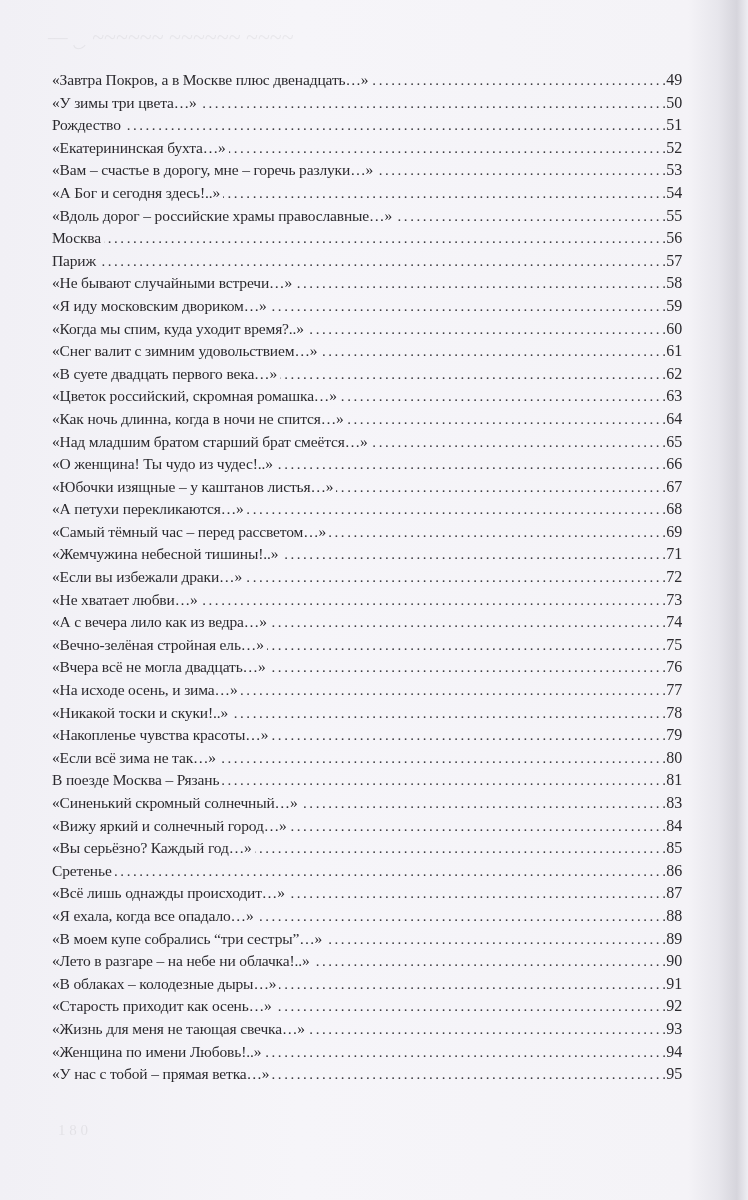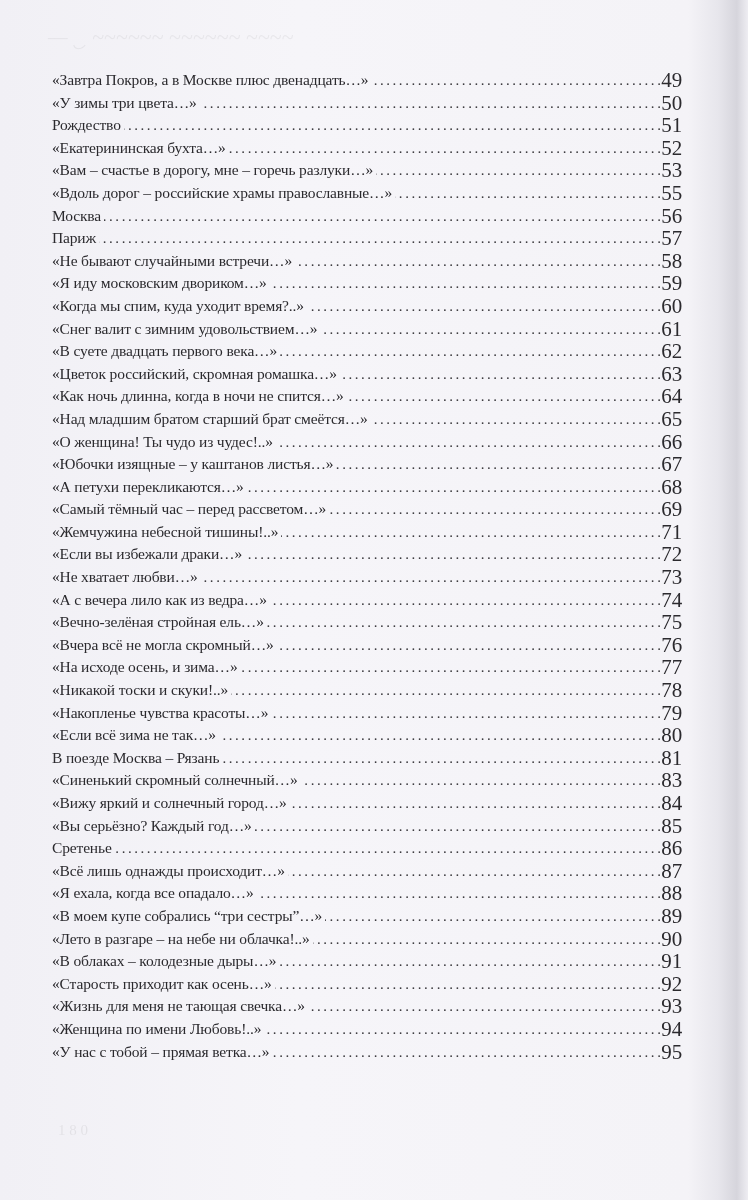--- a/index.html
+++ b/index.html
@@ -70,21 +70,21 @@
       bottom: 0;
       font-size: 15px;
       letter-spacing: -0.6px;
       color: #3a393d;
     }
     .toc-page {
       flex: 0 0 auto;
       text-align: right;
       padding-left: 1px;
       font-family: "Liberation Serif", "DejaVu Serif", serif;
-      font-size: 21px;
+      font-size: 16px;
     }
   </style>
 </head>
 <body>
 
 <div class="page">
   <div class="ghost-header">— ‿ ~~~~~~ ~~~~~~ ~~~~</div>
 
   <div class="toc" id="toc">
       <div class="toc-row">
@@ -106,20 +106,25 @@
         <span class="toc-title">«Екатерининская бухта…»</span>
         <span class="toc-leader"></span>
         <span class="toc-page">52</span>
       </div>
       <div class="toc-row">
         <span class="toc-title">«Вам – счастье в дорогу, мне – горечь разлуки…»</span>
         <span class="toc-leader"></span>
         <span class="toc-page">53</span>
       </div>
       <div class="toc-row">
+        <span class="toc-title">«А Бог и сегодня здесь!..»</span>
+        <span class="toc-leader"></span>
+        <span class="toc-page">54</span>
+      </div>
+      <div class="toc-row">
         <span class="toc-title">«Вдоль дорог – российские храмы православные…»</span>
         <span class="toc-leader"></span>
         <span class="toc-page">55</span>
       </div>
       <div class="toc-row">
         <span class="toc-title">Москва</span>
         <span class="toc-leader"></span>
         <span class="toc-page">56</span>
       </div>
       <div class="toc-row">
@@ -206,21 +211,21 @@
         <span class="toc-title">«А с вечера лило как из ведра…»</span>
         <span class="toc-leader"></span>
         <span class="toc-page">74</span>
       </div>
       <div class="toc-row">
         <span class="toc-title">«Вечно-зелёная стройная ель…»</span>
         <span class="toc-leader"></span>
         <span class="toc-page">75</span>
       </div>
       <div class="toc-row">
-        <span class="toc-title">«Вчера всё не могла скромный…»</span>
+        <span class="toc-title">«Вчера всё не могла двадцать…»</span>
         <span class="toc-leader"></span>
         <span class="toc-page">76</span>
       </div>
       <div class="toc-row">
         <span class="toc-title">«На исходе осень, и зима…»</span>
         <span class="toc-leader"></span>
         <span class="toc-page">77</span>
       </div>
       <div class="toc-row">
         <span class="toc-title">«Никакой тоски и скуки!..»</span>

